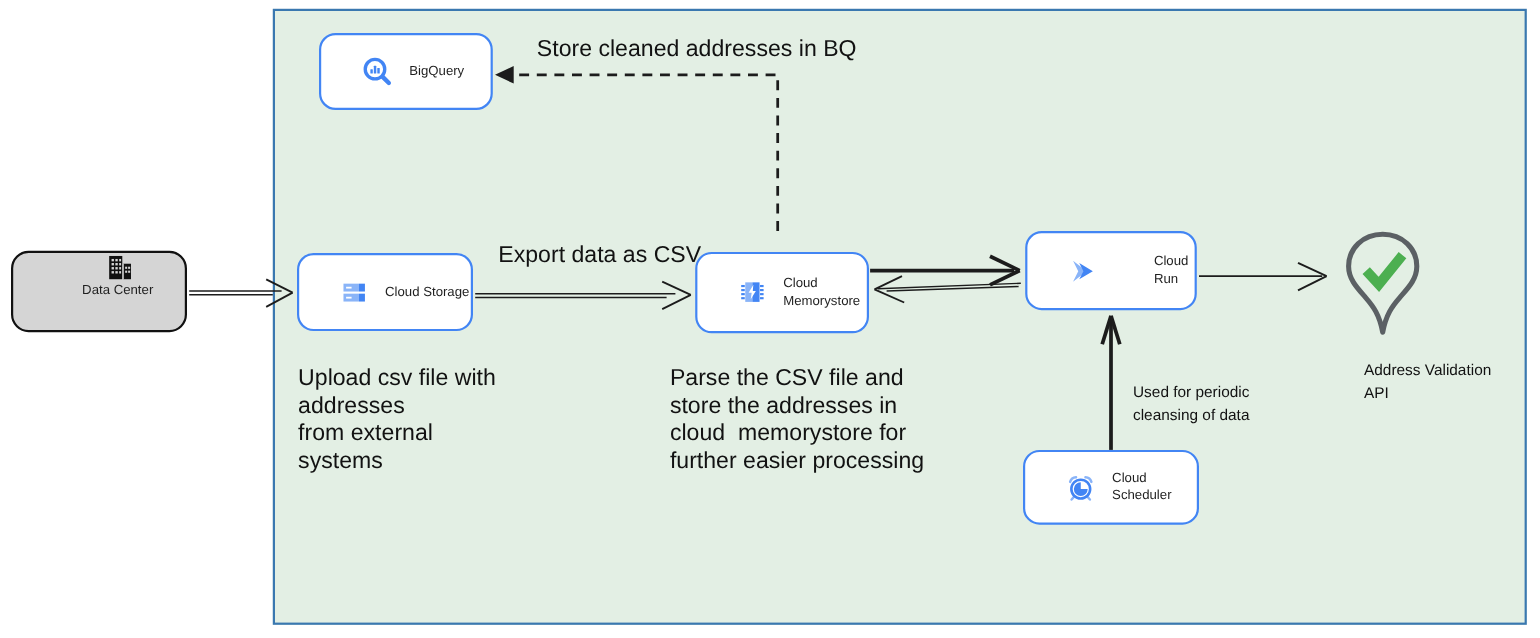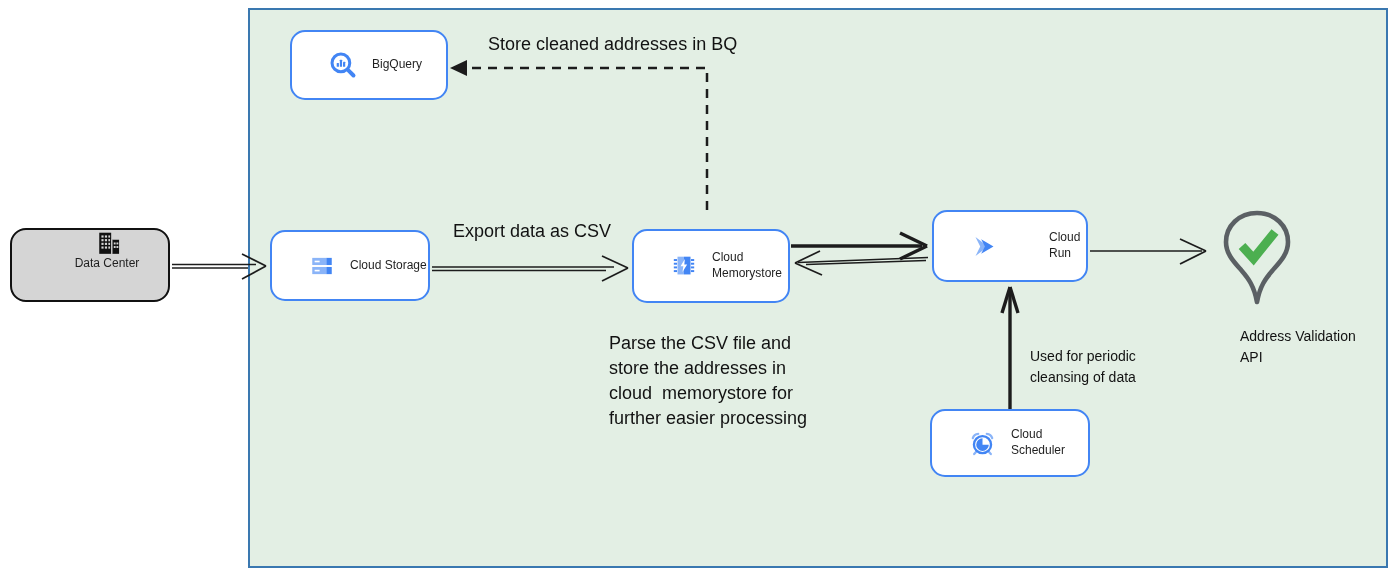--- a/index.html
+++ b/index.html
@@ -22,21 +22,21 @@
     background:#ffffff;border:2px solid #4285f4;border-radius:15px;padding-left:19px;
   }
   .node .icon{flex:0 0 auto;margin-left:18px;display:flex;align-items:center;}
   .node .label{
     margin-left:15px;font-size:12px;line-height:1.3;color:#1f1f1f;white-space:pre-line;
   }
   .node.datacenter{
     background:#d5d5d5;border:2px solid #111111;border-radius:16px;flex-direction:column;
   }
   .note{
-    position:absolute;font-size:18px;line-height:25px;white-space:pre-wrap;color:#121212;
+    position:absolute;font-size:21px;line-height:25px;white-space:pre-wrap;color:#121212;
   }
   .note.small{font-size:14px;line-height:21px;}
   .pin{position:absolute;left:1222px;top:210px;width:70px;height:98px;}
 </style>
 </head>
 <body>
 
 <div class="canvas">
 
   <div class="boundary"></div>
@@ -202,20 +202,24 @@
     <svg width="70" height="98" viewBox="0 0 70 98">
       <path d="M35 3 C17 3 4 16 4 32 C4 44 12 52 19.5 60.5 C26.5 68.5 32 76 35 92 C38 76 43.5 68.5 50.5 60.5 C58 52 66 44 66 32 C66 16 53 3 35 3 Z" fill="none" stroke="#5b6064" stroke-width="4.6" stroke-linejoin="round"></path>
       <polyline points="20,36 31.5,48.5 53,22" fill="none" stroke="#4caf50" stroke-width="9" stroke-linecap="butt" stroke-linejoin="miter"></polyline>
     </svg>
   </div>
 
   <div class="note" style="left:488px;top:32px;">Store cleaned addresses in BQ</div>
 
   <div class="note" style="left:453px;top:219px;">Export data as CSV</div>
 
+  <div class="note" style="left:271px;top:331px;">Upload csv file with
+addresses
+from external
+systems</div>
 
   <div class="note" style="left:609px;top:331px;">Parse the CSV file and
 store the addresses in
 cloud  memorystore for
 further easier processing</div>
 
   <div class="note small" style="left:1030px;top:346px;">Used for periodic
 cleansing of data</div>
 
   <div class="note small" style="left:1240px;top:326px;">Address Validation

